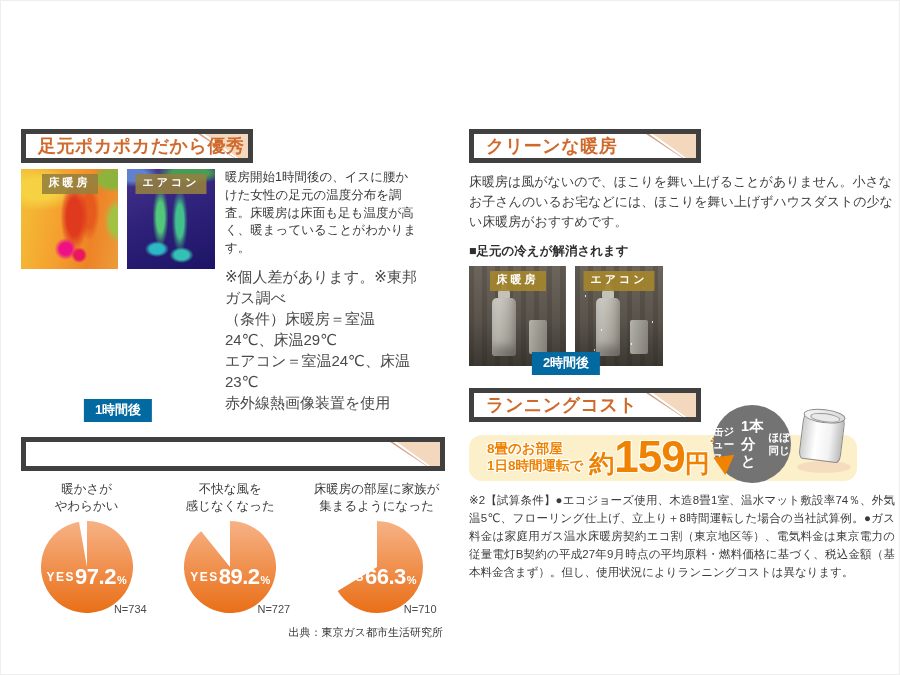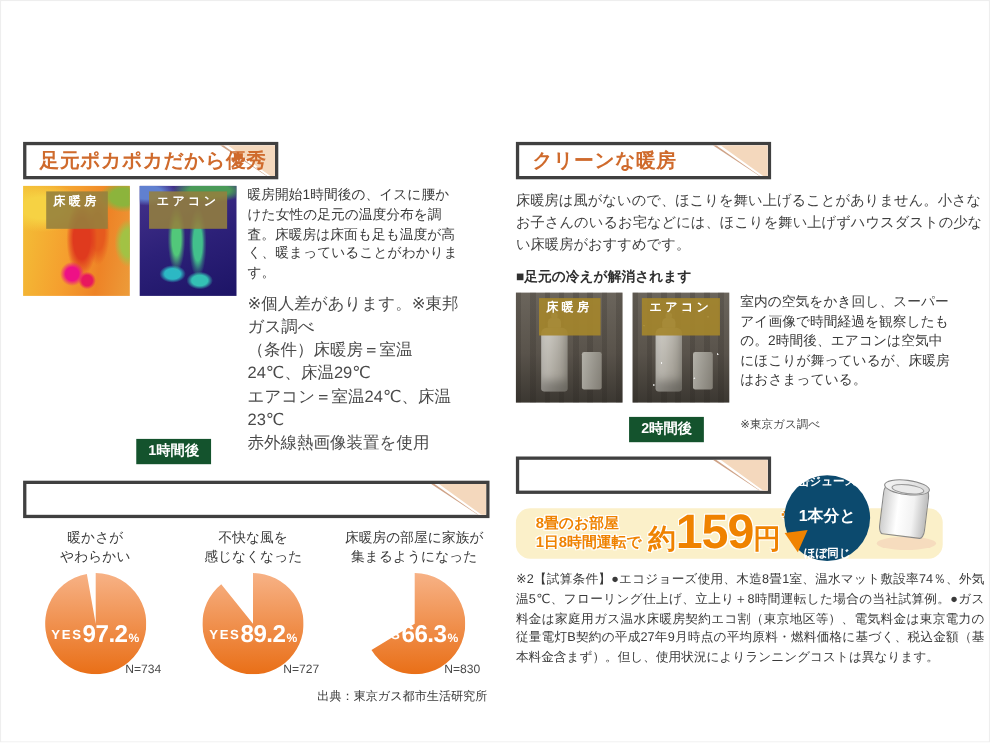--- a/index.html
+++ b/index.html
@@ -4,42 +4,42 @@
 <style>
   * { margin:0; padding:0; box-sizing:border-box; }
   html,body { background:#fff; }
   body { font-family:"Liberation Sans","DejaVu Sans",sans-serif; color:#3f3f3f; }
   .page { position:relative; width:900px; height:675px; background:#fff; overflow:hidden; border:1px solid #eee; }
   .col { position:absolute; top:128px; width:424px; }
   .col-left { left:20px; }
   .col-right { left:468px; }
 
   
-  .hbox { position:relative; border:3px solid #404040; background:#fff; height:34px;
+  .hbox { position:relative; border:5px solid #404040; background:#fff; height:34px;
           display:flex; align-items:center; padding-left:12px; overflow:hidden; }
   .hbox .hd-text { color:#cf6a2c; font-weight:bold; font-size:18px; letter-spacing:.5px; white-space:nowrap; position:relative; z-index:3; }
   .hbox-narrow { width:232px; }
   .hbox-wide { width:424px; }
   .tri { position:absolute; top:0; right:0; width:0; height:0; z-index:1; }
   .tri-line { border-top:33px solid #cfa387; border-left:50px solid transparent; }
   .tri-white { border-top:33px solid #ffffff; border-left:47px solid transparent; }
   .tri-peach { border-top:31px solid #f4d8bd; border-left:43px solid transparent; }
 
   .body-text { margin-top:9px; font-size:13px; line-height:1.52; color:#3f3f3f; }
 
   .cmp-title { margin-top:12px; font-size:12.5px; font-weight:bold; color:#2f2f2f; }
   .cmp-row { margin-top:6px; display:flex; }
   .cmp-imgs { position:relative; display:flex; gap:9px; }
   .cmp-img { position:relative; height:100px; }
   .img-chip { position:absolute; top:5px; left:50%; transform:translateX(-50%); color:#fff;
-              font-size:11px; font-weight:bold; letter-spacing:3px; padding:1px 7px 18px; white-space:nowrap; z-index:2; }
+              font-size:11px; font-weight:bold; letter-spacing:3px; padding:1px 7px 4px; white-space:nowrap; z-index:2; }
   .chip-olive { background:rgba(148,128,62,.88); }
   .chip-gold  { background:rgba(164,134,44,.92); }
-  .time-badge { position:absolute; bottom:-9px; left:50%; transform:translateX(-50%); background:#14532d;
-                color:#fff; font-size:13px; font-weight:bold; padding:2px 11px 3px; white-space:nowrap; z-index:3;margin-left:40px; }
+  .time-badge { position:absolute; bottom:-9px; left:50%; transform:translateX(-50%); background:#0369a1;
+                color:#fff; font-size:13px; font-weight:bold; padding:2px 11px 3px; white-space:nowrap; z-index:3; }
   .cmp-desc { margin-left:10px; width:196px; }
   .cmp-desc p { font-size:12.5px; line-height:1.42; color:#3a3a3a; }
   .cmp-notes { margin-top:8px; font-size:15px; line-height:1.4; color:#4a4a4a; white-space:pre-line; }
   .cmp-note-single { margin-top:24px; font-size:10.5px; color:#4a4a4a; }
 
   
   .thermal-floor { width:97px;
     background:
       radial-gradient(circle 11px at 46% 80%, #ee1086 0 55%, rgba(238,16,134,.55) 75%, transparent 100%),
       radial-gradient(circle 8px at 60% 86%, #e8185e 0 60%, transparent 100%),
@@ -105,22 +105,22 @@
   
   .cost-head { margin-top:22px; }
   .banner { position:relative; margin-top:13px; width:388px; height:46px; border-radius:13px; background:#fbf0c9;
             display:flex; align-items:center; padding-left:18px; }
   .banner-lines { color:#ef8200; font-weight:bold; font-size:13.5px; line-height:1.25; white-space:pre-line;
     text-shadow:-1px -1px 0 #fff,1px -1px 0 #fff,-1px 1px 0 #fff,1px 1px 0 #fff,0 1px 0 #fff,0 -1px 0 #fff,1px 0 0 #fff,-1px 0 0 #fff; }
   .price-row { display:flex; align-items:baseline; margin-left:6px; color:#ef8200; font-weight:bold;
     text-shadow:-1px -1px 0 #fff,1px -1px 0 #fff,-1px 1px 0 #fff,1px 1px 0 #fff; }
   .price-approx { font-size:25px; } .price-num { font-size:44px; line-height:.9; letter-spacing:-1px; }
   .price-yen { font-size:25px; } .price-mark { font-size:12px; align-self:flex-start; margin-top:-2px; }
-  .bubble { position:absolute; right:66px; top:-30px; width:78px; height:78px; border-radius:50%; background:#0c4a6e;
-            color:#fff; display:flex; flex-direction:column; align-items:center; justify-content:space-between; z-index:4; }
+  .bubble { position:absolute; right:66px; top:-30px; width:78px; height:78px; border-radius:50%; background:#737373;
+            color:#fff; display:flex; flex-direction:row; align-items:center; justify-content:space-between; z-index:4; }
   .bubble::before { content:""; position:absolute; left:-11px; bottom:13px; width:0; height:0;
             border:11px solid transparent; border-right:18px solid #f08300; transform:rotate(24deg); }
   .bubble .b1,.bubble .b3 { font-size:10.5px; font-weight:bold; line-height:1.25; }
   .bubble .b2 { font-size:14.5px; font-weight:bold; line-height:1.2; }
   .can-wrap { position:absolute; right:6px; top:-28px; width:56px; height:66px; z-index:3; }
   .can-shadow { position:absolute; bottom:0; left:2px; width:54px; height:12px; border-radius:50%; background:#f6dcbe; }
   .can { position:absolute; top:2px; left:6px; width:42px; height:56px; transform:rotate(7deg); }
   .can-body { position:absolute; top:6px; left:0; width:42px; height:46px; border:1px solid #8a8a8a;
               background:linear-gradient(to right,#cfcfcf,#ffffff 35%,#f2f2f2 70%,#bdbdbd); border-radius:4px/8px; }
   .can-top { position:absolute; top:0; left:0; width:42px; height:14px; border-radius:50%; border:1px solid #8a8a8a;
@@ -231,21 +231,21 @@
                   </defs>
                   <path d="M 46 46 L 46 0 A 46 46 0 1 1 6.70 69.91 Z" fill="url(#pg2)"></path>
                 </svg></div>
             <div class="pie-text">
               <span class="pie-yes">YES</span>
               <span class="pie-val-row">
                   <span class="pie-val">66.3</span>
                   <span class="pie-pct">%</span>
                 </span>
             </div>
-            <span class="pie-n">N=830</span>
+            <span class="pie-n">N=710</span>
           </div>
         </div>
       </div>
       <div class="chart-source">出典：東京ガス都市生活研究所</div>
     </div>
   </div>
 
   <div class="col col-right">
 
     <div class="hbox hbox-narrow">
@@ -266,31 +266,28 @@
           <span class="bottle"></span>
           <span class="cup"></span>
         </div>
         <div class="cmp-img dust dust-air dust-specks">
           <span class="img-chip chip-gold">エアコン</span>
           <span class="bottle"></span>
           <span class="cup"></span>
         </div>
         <span class="time-badge">2時間後</span>
       </div>
-      <div class="cmp-desc">
-        <p>室内の空気をかき回し、スーパーアイ画像で時間経過を観察したもの。2時間後、エアコンは空気中にほこりが舞っているが、床暖房はおさまっている。</p>
-        <div class="cmp-note-single">※東京ガス調べ</div>
-      </div>
     </div>
 
     <div class="cost-head">
       <div class="hbox hbox-narrow">
         <span class="tri tri-line"></span>
         <span class="tri tri-white"></span>
         <span class="tri tri-peach"></span>
+        <span class="hd-text">ランニングコスト</span>
       </div>
 
       <div class="banner">
         <div class="banner-lines">8畳のお部屋
 1日8時間運転で</div>
         <div class="price-row">
           <span class="price-approx">約</span>
           <span class="price-num">159</span>
           <span class="price-yen">円</span>
           <span class="price-mark">※2</span>

